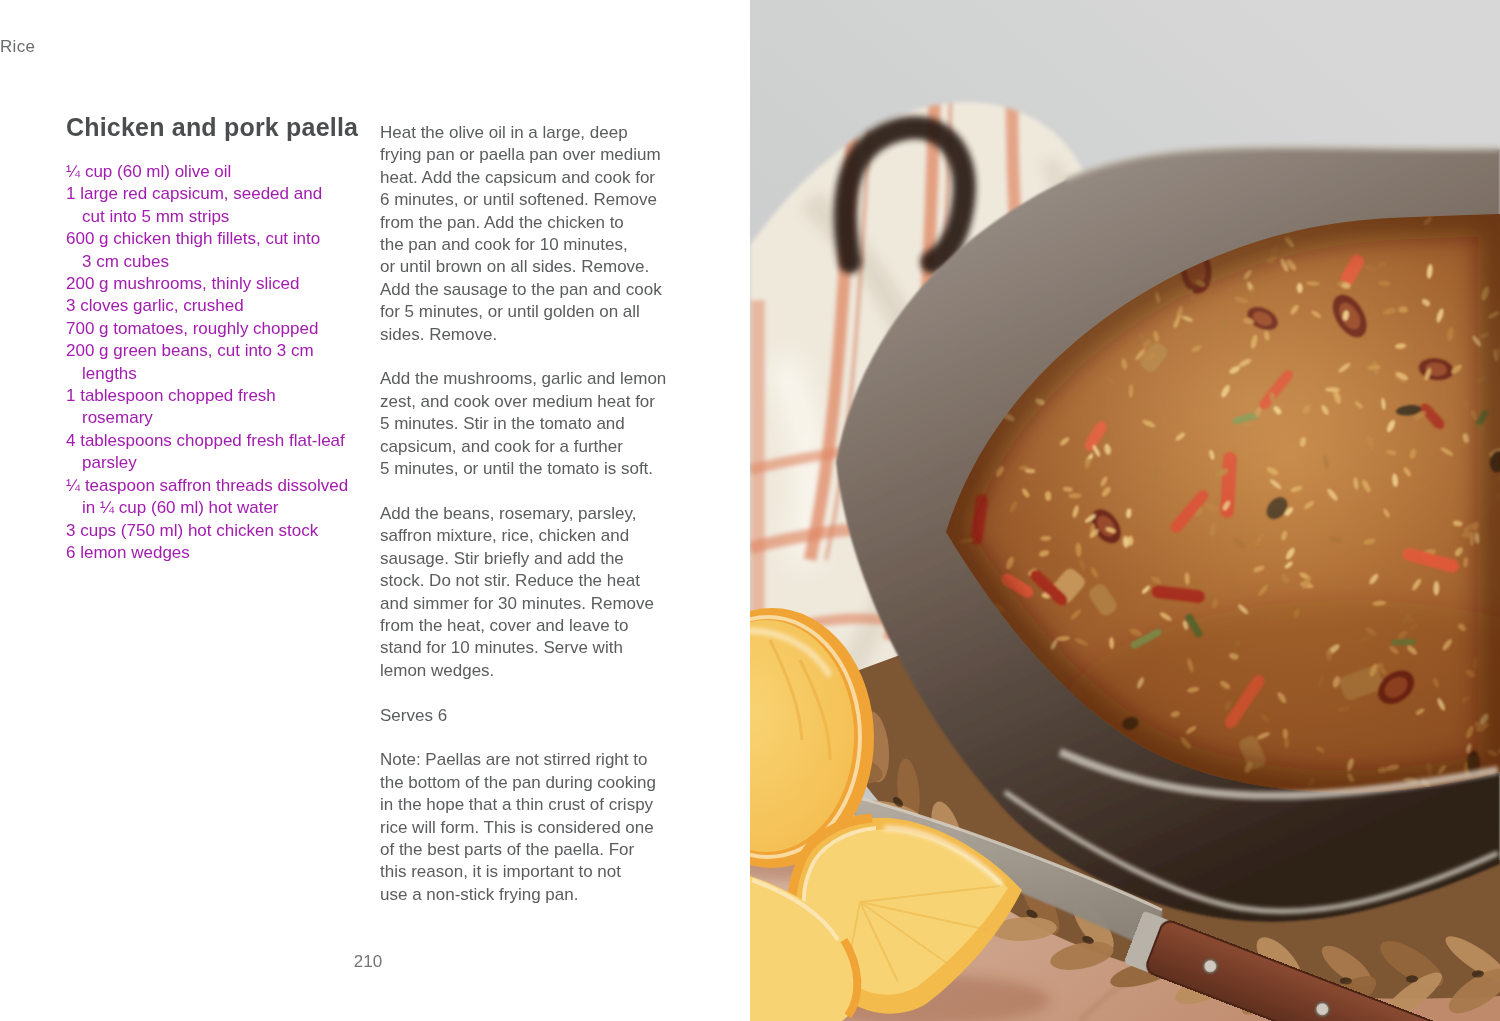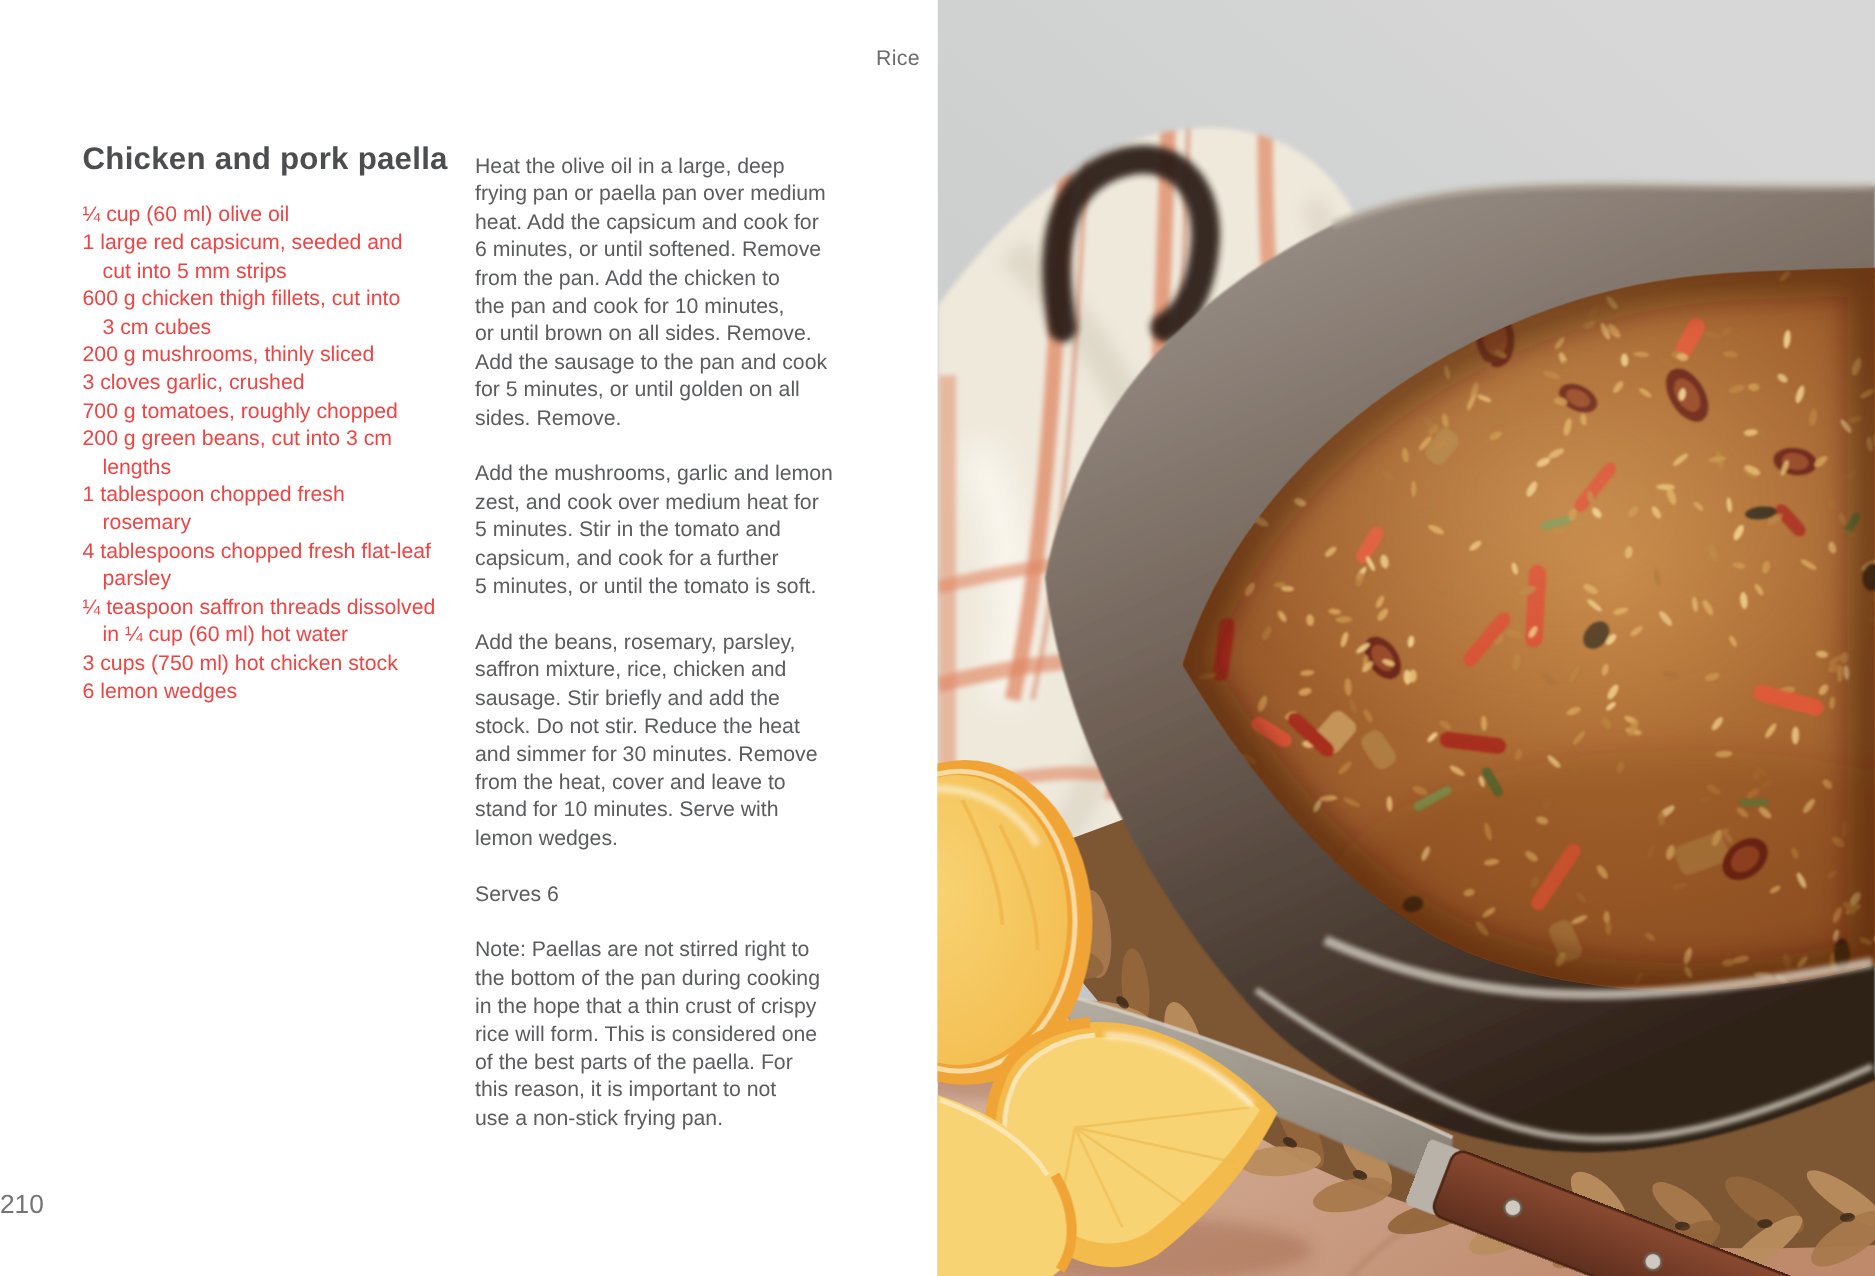--- a/index.html
+++ b/index.html
@@ -1,29 +1,29 @@
 <!DOCTYPE html>
 <html><head>
 <meta charset="utf-8">
 <style>
   html,body{margin:0;padding:0;background:#ffffff;}
   #page{position:relative;width:1500px;height:1021px;background:#ffffff;overflow:hidden;
         font-family:"Liberation Sans","DejaVu Sans",sans-serif;}
-  .running-head{position:absolute;left:0;top:37px;width:736px;text-align:right;
+  .running-head{position:absolute;left:0;top:37px;width:736px;text-align:left;
         font-size:17px;color:#6b6c6e;letter-spacing:.3px;}
   .recipe-title{position:absolute;left:66px;top:113px;font-size:25px;color:#4c4d4f;
         letter-spacing:.2px;}
   .ingredients{position:absolute;left:66px;top:161px;width:330px;font-size:17px;
-        line-height:22.4px;color:#ef4444;}
+        line-height:22.4px;color:#a21caf;}
   .ingredient{white-space:pre-line;text-indent:-16px;padding-left:16px;}
   .method-col{position:absolute;left:380px;top:122px;width:340px;font-size:17px;
         line-height:22.4px;color:#5b5c5e;}
   .method-col > div{white-space:pre-line;margin:0 0 22.4px 0;}
-  .page-number{position:absolute;left:0;top:952px;width:736px;text-align:left;
-        font-size:21px;color:#737476;}
+  .page-number{position:absolute;left:0;top:952px;width:736px;text-align:center;
+        font-size:17px;color:#737476;}
   .photo{position:absolute;left:750px;top:0;width:750px;height:1021px;}
   svg{display:block;}
 </style>
 </head>
 <body>
 
 <div id="page">
 
   <div class="running-head">Rice</div>
 

